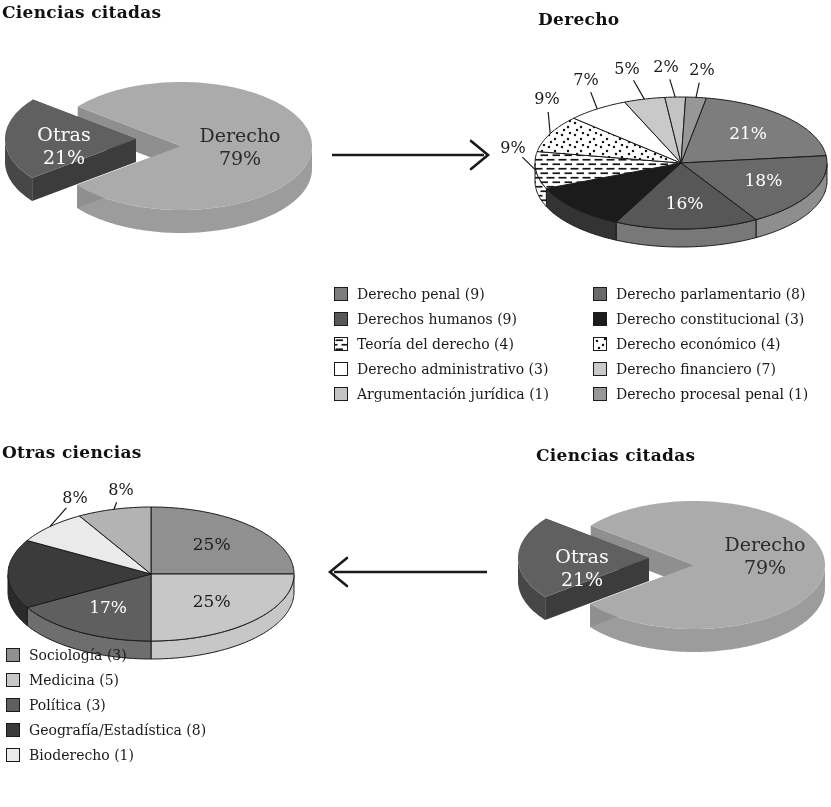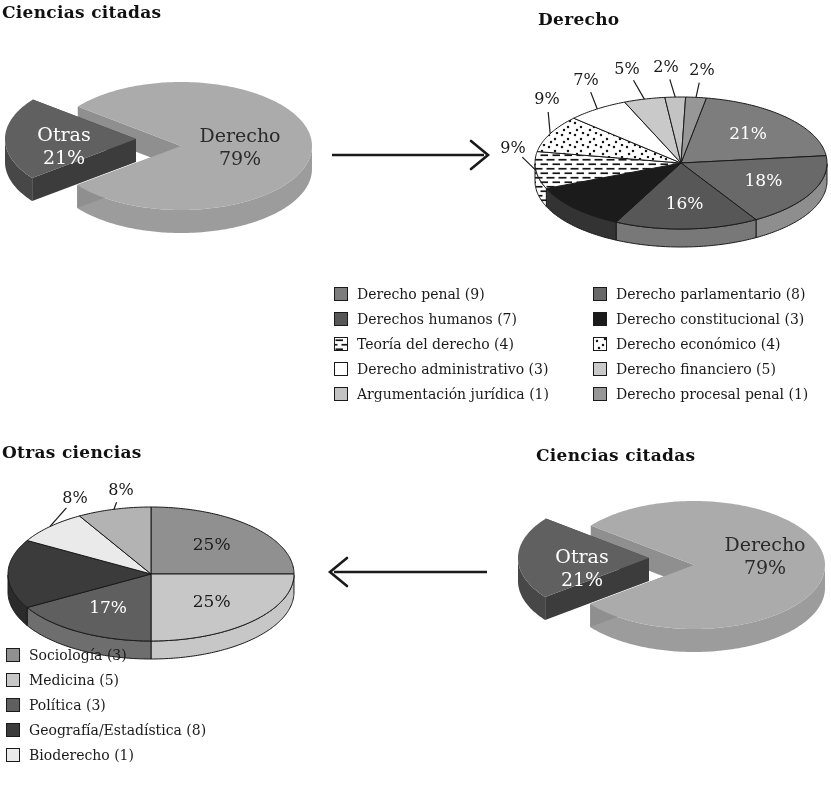--- a/index.html
+++ b/index.html
@@ -133,21 +133,21 @@
     </svg>
 
   <div class="legend legend-derecho">
     <div class="lcol" id="ld-col0">
         <div class="lrow">
           <span class="swatch" style="background: rgb(125, 125, 125);"></span>
           <span class="ltext">Derecho penal (9)</span>
         </div>
         <div class="lrow">
           <span class="swatch" style="background: rgb(87, 87, 87);"></span>
-          <span class="ltext">Derechos humanos (7)</span>
+          <span class="ltext">Derechos humanos (9)</span>
         </div>
         <div class="lrow">
           <span class="swatch">
             <svg width="12" height="12">
               <defs>
                 <pattern id="pat-dashed-sw1" width="12" height="9" patternUnits="userSpaceOnUse">
                   <rect width="12" height="9" fill="#ffffff"></rect>
                   <rect x="0.5" y="1.4" width="7.5" height="1.7" fill="#161616"></rect>
                   <rect x="6.5" y="5.9" width="5.5" height="1.7" fill="#161616"></rect>
                   <rect x="-1.5" y="5.9" width="4" height="1.7" fill="#161616"></rect>
@@ -201,21 +201,21 @@
                   <circle cx="11" cy="1" r="1.25" fill="#161616"></circle>
                 </pattern>
               </defs>
               <rect width="12" height="12" fill="url(#pat-dotted-sw2)"></rect>
             </svg>
           </span>
           <span class="ltext">Derecho económico (4)</span>
         </div>
         <div class="lrow">
           <span class="swatch" style="background: rgb(201, 201, 201);"></span>
-          <span class="ltext">Derecho financiero (5)</span>
+          <span class="ltext">Derecho financiero (7)</span>
         </div>
         <div class="lrow">
           <span class="swatch" style="background: rgb(151, 151, 151);"></span>
           <span class="ltext">Derecho procesal penal (1)</span>
         </div>
       </div>
   </div>
 
   <div class="legend legend-otras">
     <div class="lcol" id="lo-col0">

